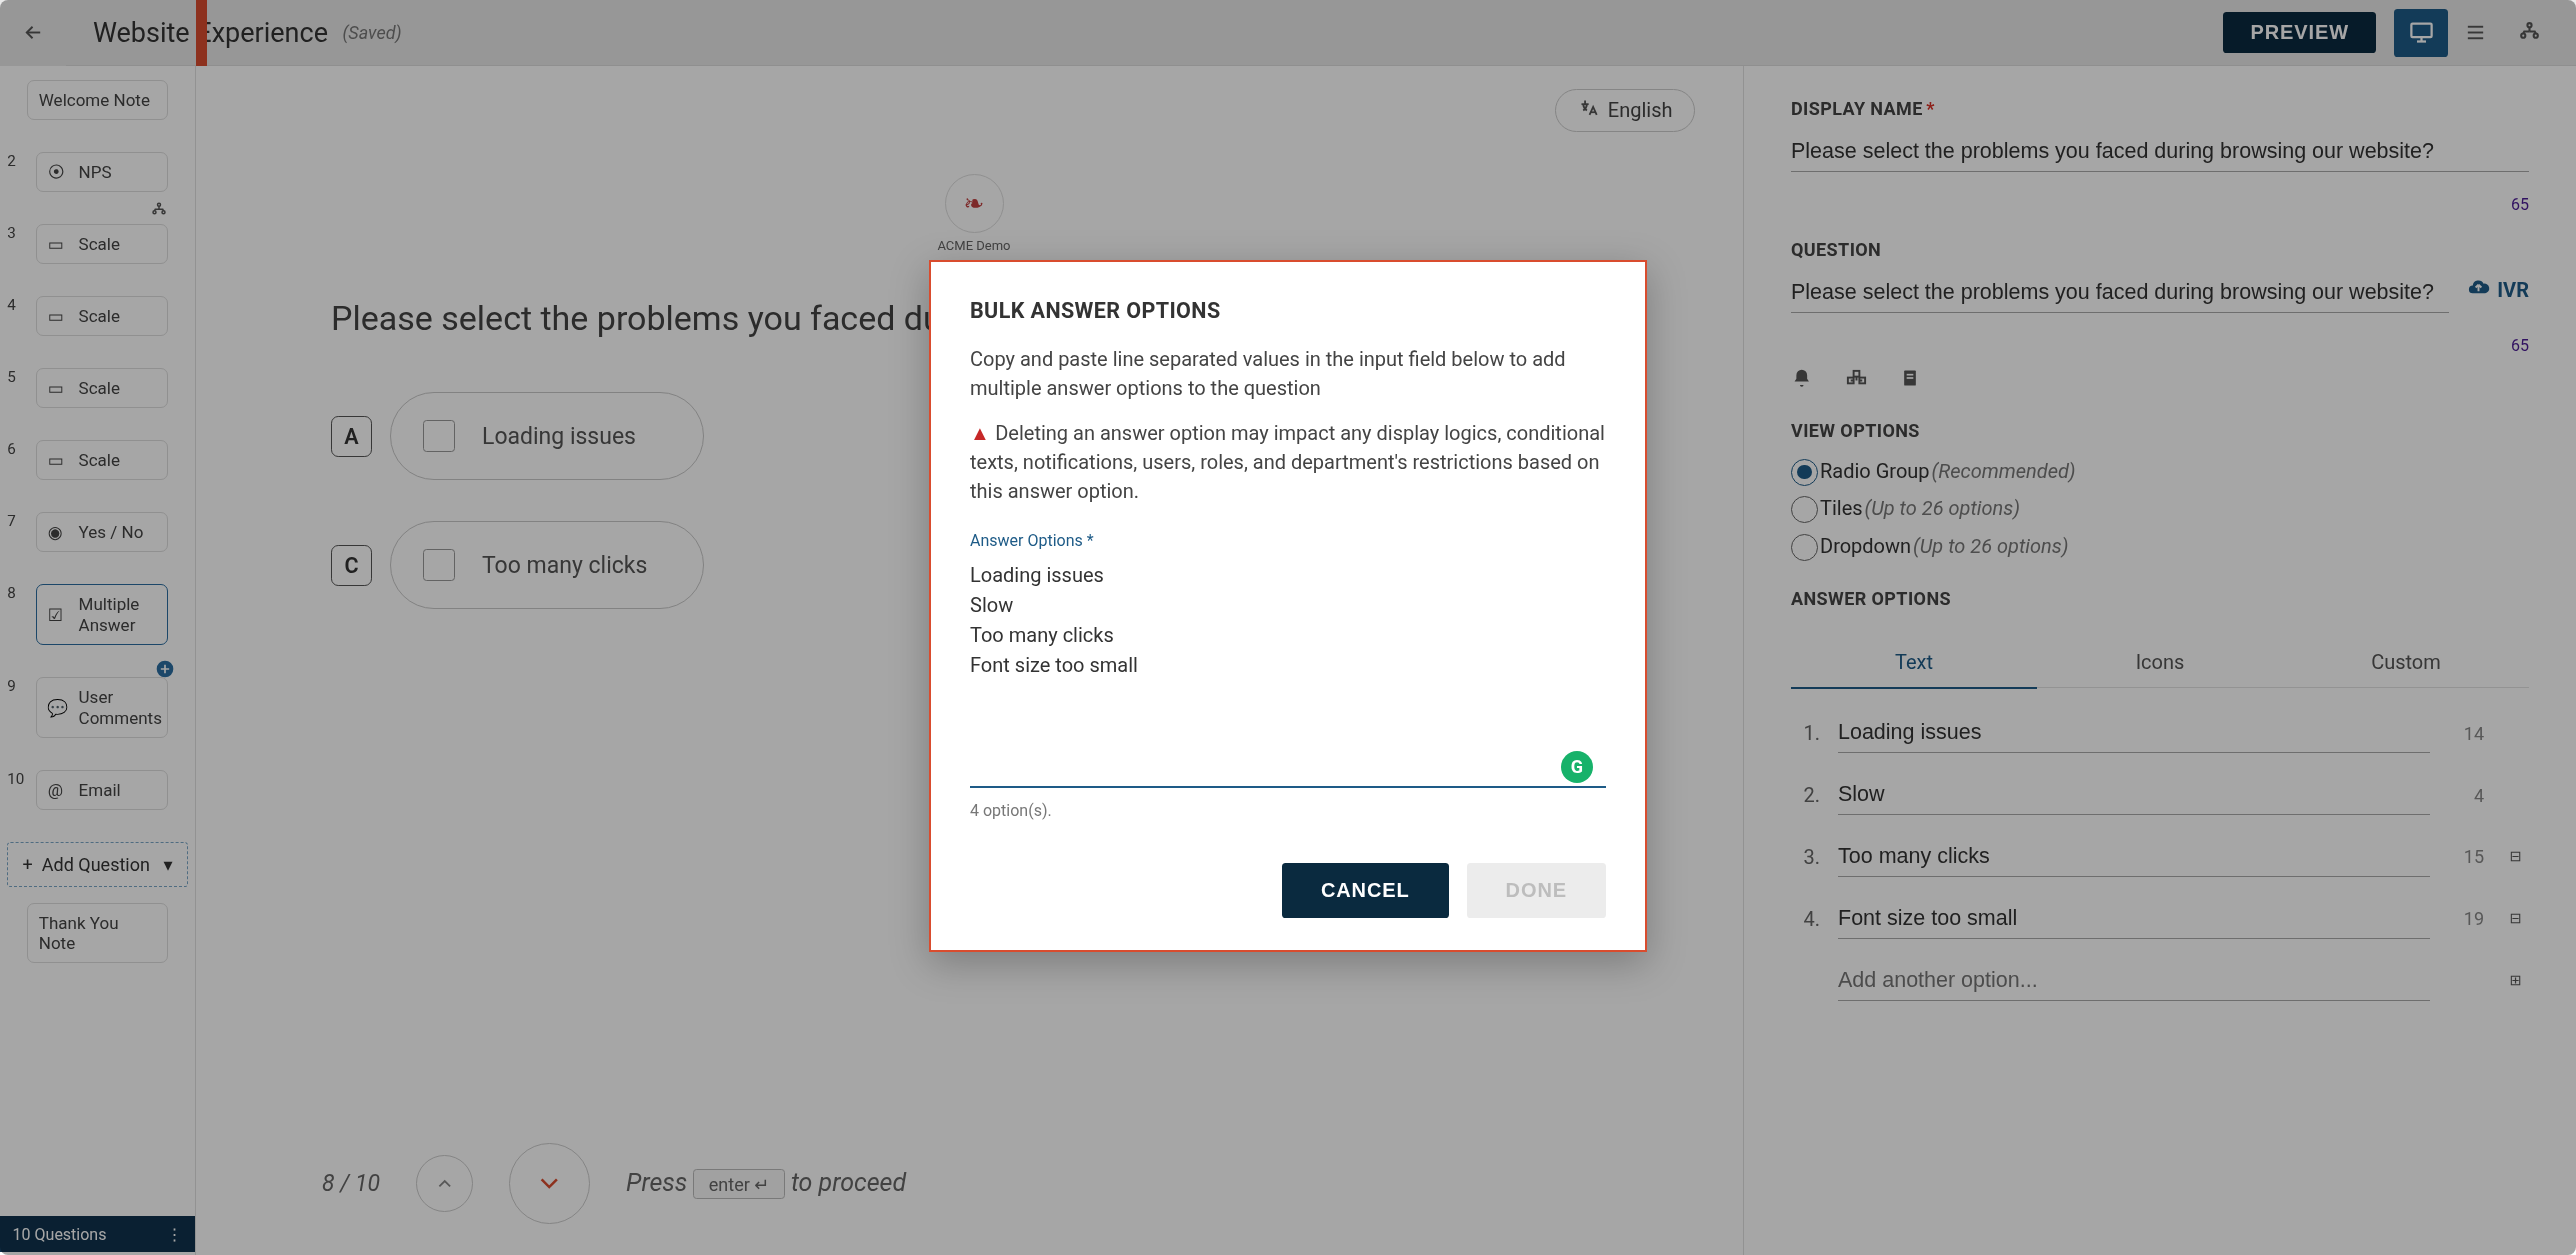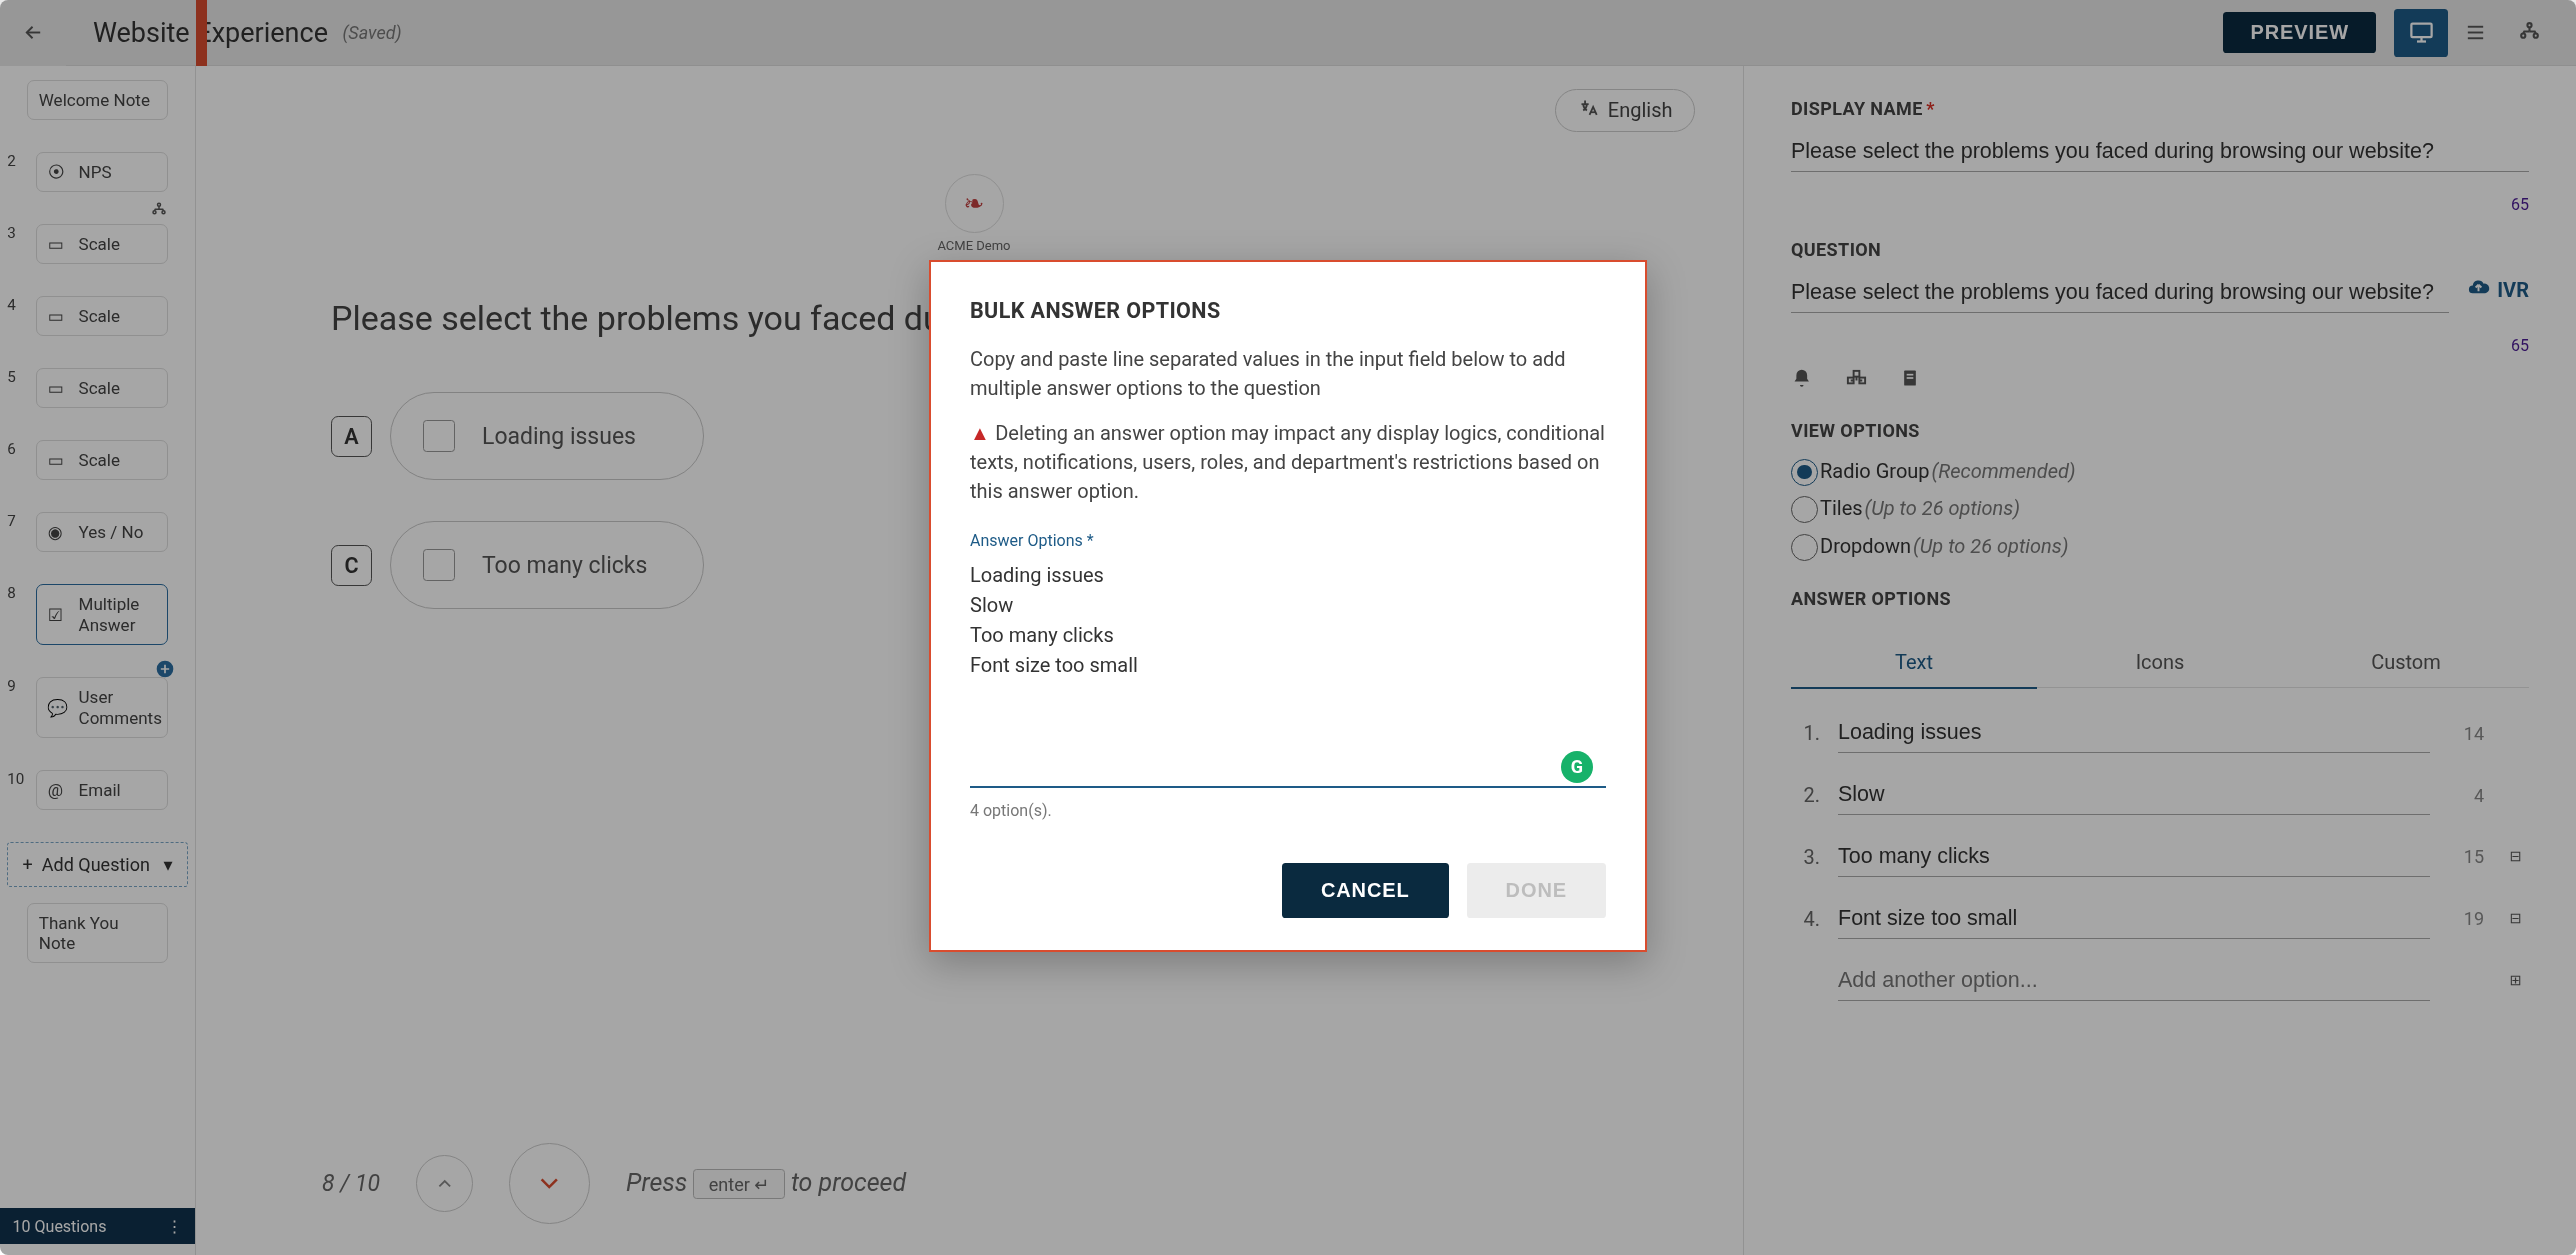--- a/index.html
+++ b/index.html
@@ -65,21 +65,21 @@
 .q-num{position:absolute;left:7.2px;font-size:15.2px;color:#444;}
 .q-row{position:relative;}
 .q-item.selected{border:1.8px solid #2b6ea2;}
 .q-type-ic{width:20px;height:20px;flex:0 0 20px;}
 .q-sub-ic{position:absolute;right:27px;margin-top:-23px;color:#666;}
 .add-q{
   margin:16px 7.2px;border:1.8px dashed #7aa7c7;border-radius:3.6px;padding:10.8px 14.4px;
   display:flex;align-items:center;gap:9px;color:#333;font-size:18px;cursor:pointer;
 }
 .footerbar{
-  position:absolute;bottom:12px;left:0;right:0;height:36px;background:var(--darkblue);color:#fff;
+  position:absolute;bottom:4px;left:0;right:0;height:36px;background:var(--darkblue);color:#fff;
   display:flex;align-items:center;padding:0 12.6px;font-size:16px;justify-content:space-between;
 }
 .orange-bar{position:absolute;top:0;bottom:36px;left:196px;width:10.8px;background:var(--accent-orange);}
 
 
 .center{flex:1;position:relative;background:#fff;display:flex;flex-direction:column;border-right:0.9px solid var(--panel-border);}
 .center-inner{padding:81px 126px 0 126px;position:relative;flex:1;}
 .lang-pill{
   position:absolute;top:23px;right:48px;border:0.9px solid #ccc;border-radius:27px;padding:7.2px 21.5px;
   display:flex;gap:9px;align-items:center;color:#444;font-size:20px;cursor:pointer;

